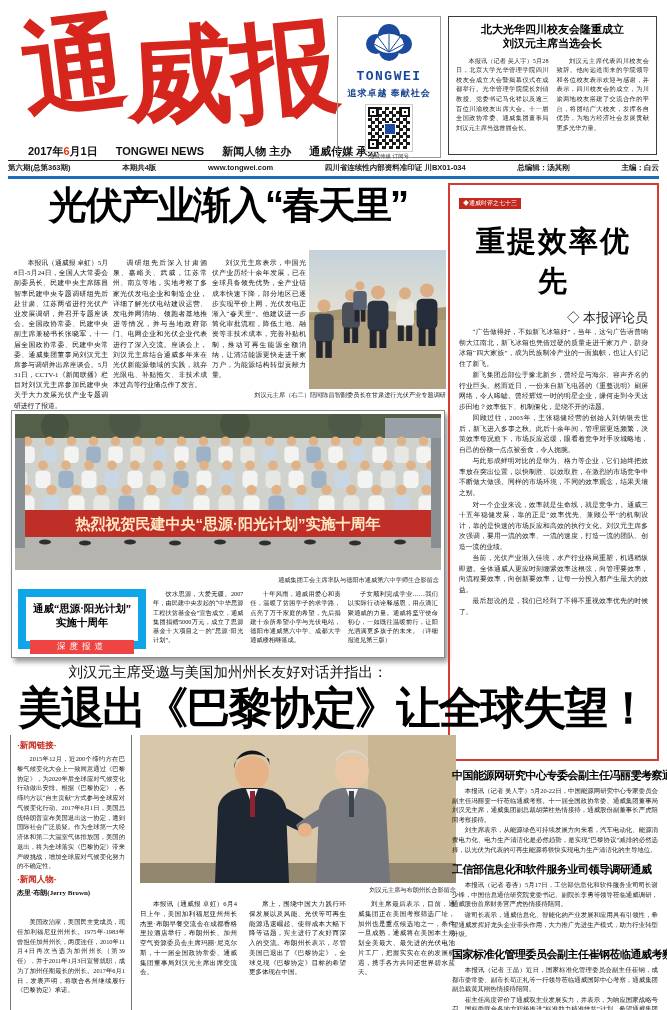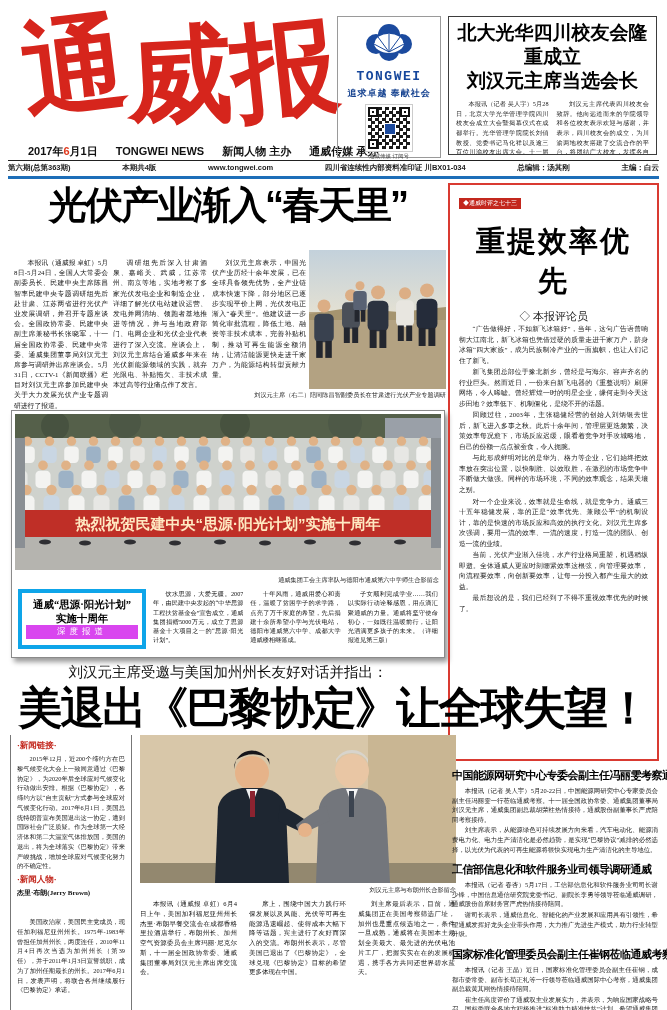--- a/index.html
+++ b/index.html
@@ -18,21 +18,21 @@
   .qr{position:relative;width:42px;height:42px;margin:5px auto 1px;
       background:repeating-conic-gradient(#1a1a1a 0 25%,#fff 0 50%);background-size:7px 7px;border:2px solid #fff;outline:1px solid #ccc;}
   .qr-eye{position:absolute;width:10px;height:10px;border:2px solid #111;background:#fff;box-sizing:border-box;}
   .qr-eye:after{content:"";position:absolute;left:2px;top:2px;width:2px;height:2px;background:#111;}
   .qr-eye.e1{left:0;top:0}.qr-eye.e2{right:0;top:0}.qr-eye.e3{left:0;bottom:0}
   .qr-core{position:absolute;left:16px;top:16px;width:10px;height:10px;background:#1b4a9e;border:1px solid #fff;}
   .qr-cap{font-size:5.5px;color:#444;margin-top:2px;}
   
   .tr-box{position:absolute;left:448px;top:16px;width:209px;height:139px;border:1px solid #3d3d3d;
           box-sizing:border-box;padding:6px 7px 4px;overflow:hidden;}
-  .tr-h{font-family:Liberation Mono, monospace;font-weight:bold;font-size:19px;line-height:1.25;text-align:center;color:#000;}
+  .tr-h{font-family:Liberation Serif, serif;font-weight:bold;font-size:11px;line-height:1.25;text-align:center;color:#000;}
   .tr-cols{margin-top:5px;column-count:2;column-gap:8px;font-size:6.2px;line-height:1.55;text-align:justify;color:#222;}
   .tr-cols p{margin:0;text-indent:2em;}
   
   .rule-top{position:absolute;left:8px;top:160px;width:651px;border-top:1px solid #222;}
   .info-bar{position:absolute;left:8px;top:163px;width:651px;display:flex;justify-content:space-between;
             font-family:"Liberation Sans",sans-serif;font-size:7.5px;font-weight:bold;color:#222;white-space:nowrap;}
   .blue-bar{position:absolute;left:8px;top:176px;width:651px;height:3px;background:#1d6eb8;}
   
   .headline1{position:absolute;left:8px;top:183px;width:440px;text-align:center;
              font-family:"Liberation Sans",sans-serif;font-weight:900;font-size:38px;letter-spacing:-2px;color:#000;line-height:1.2;}
@@ -41,31 +41,31 @@
   .m-col{position:absolute;top:258px;width:94px;height:154px;font-size:6.8px;line-height:1.5;text-align:justify;overflow:hidden;}
   .m-col p{margin:0;text-indent:2em;}
   .photo1{position:absolute;left:309px;top:250px;width:137px;height:139px;background:#c9d4da;}
   .cap{font-size:6.2px;color:#222;}
   .cap1{position:absolute;left:216px;top:391px;width:230px;text-align:right;}
   
   .feature{position:absolute;left:11px;top:410px;width:434px;height:248px;border:1px solid #8a8a8a;background:#fff;
            box-shadow:3px 4px 5px rgba(0,0,0,.4);box-sizing:border-box;padding:3px 3px 0;}
   .f-cap{text-align:right;font-size:6.2px;color:#222;margin:2px 2px 4px;}
   .f-row{display:flex;gap:7px;padding:0 3px;}
-  .f-box{width:128px;min-width:128px;border:4px solid #0ea5e9;text-align:center;padding:5px 4px 4px;box-sizing:border-box;height:60px;}
+  .f-box{width:128px;min-width:128px;border:8px solid #0ea5e9;text-align:center;padding:5px 4px 4px;box-sizing:border-box;height:60px;}
   .f-box-l{font-weight:bold;font-size:10.5px;line-height:1.3;color:#000;}
-  .f-band{background:#d946ef;color:#fff;font-size:8.5px;letter-spacing:4px;margin-top:0;padding:1px 0;font-family:"Liberation Sans",sans-serif;}
+  .f-band{background:#ef4444;color:#fff;font-size:8.5px;letter-spacing:4px;margin-top:11px;padding:1px 0;font-family:"Liberation Sans",sans-serif;}
   .f-col{flex:1;font-size:6.2px;line-height:1.5;text-align:justify;overflow:hidden;height:62px;}
   .f-col p{margin:0;text-indent:2em;}
   
   .commentary{position:absolute;left:448px;top:183px;width:211px;height:578px;border:2px solid #d93a31;
               box-sizing:border-box;padding:6px 9px;overflow:hidden;}
   .c-tag{display:inline-block;background:#c3271d;color:#fff;font-size:6px;padding:1px 4px;font-family:"Liberation Sans",sans-serif;}
   .c-title{text-align:center;font-size:29px;font-weight:bold;letter-spacing:2px;margin:13px 16px 7px;color:#000;}
-  .c-byline{text-align:center;font-size:11px;color:#222;margin-bottom:0;}
+  .c-byline{text-align:right;font-size:13px;color:#222;margin-bottom:0;}
   .c-body p{margin:0 0 1px;font-size:6.8px;line-height:1.55;text-align:justify;text-indent:2em;color:#1a1a1a;}
   
   .kicker{position:absolute;left:8px;top:663px;width:440px;text-align:center;
           font-family:"Liberation Sans",sans-serif;font-size:14.5px;color:#111;}
   .headline2{position:absolute;left:6px;top:679px;width:655px;text-align:center;
              font-family:"Liberation Sans",sans-serif;font-weight:900;font-size:44px;letter-spacing:-2px;color:#000;}
   
   .sidebar{position:absolute;left:10px;top:735px;width:122px;height:275px;border-left:1px solid #777;border-right:1px solid #777;
            box-sizing:border-box;padding:2px 6px;overflow:hidden;}
   .s-label{color:#c3271d;font-weight:bold;font-size:8.5px;margin:3px 0 2px;}

